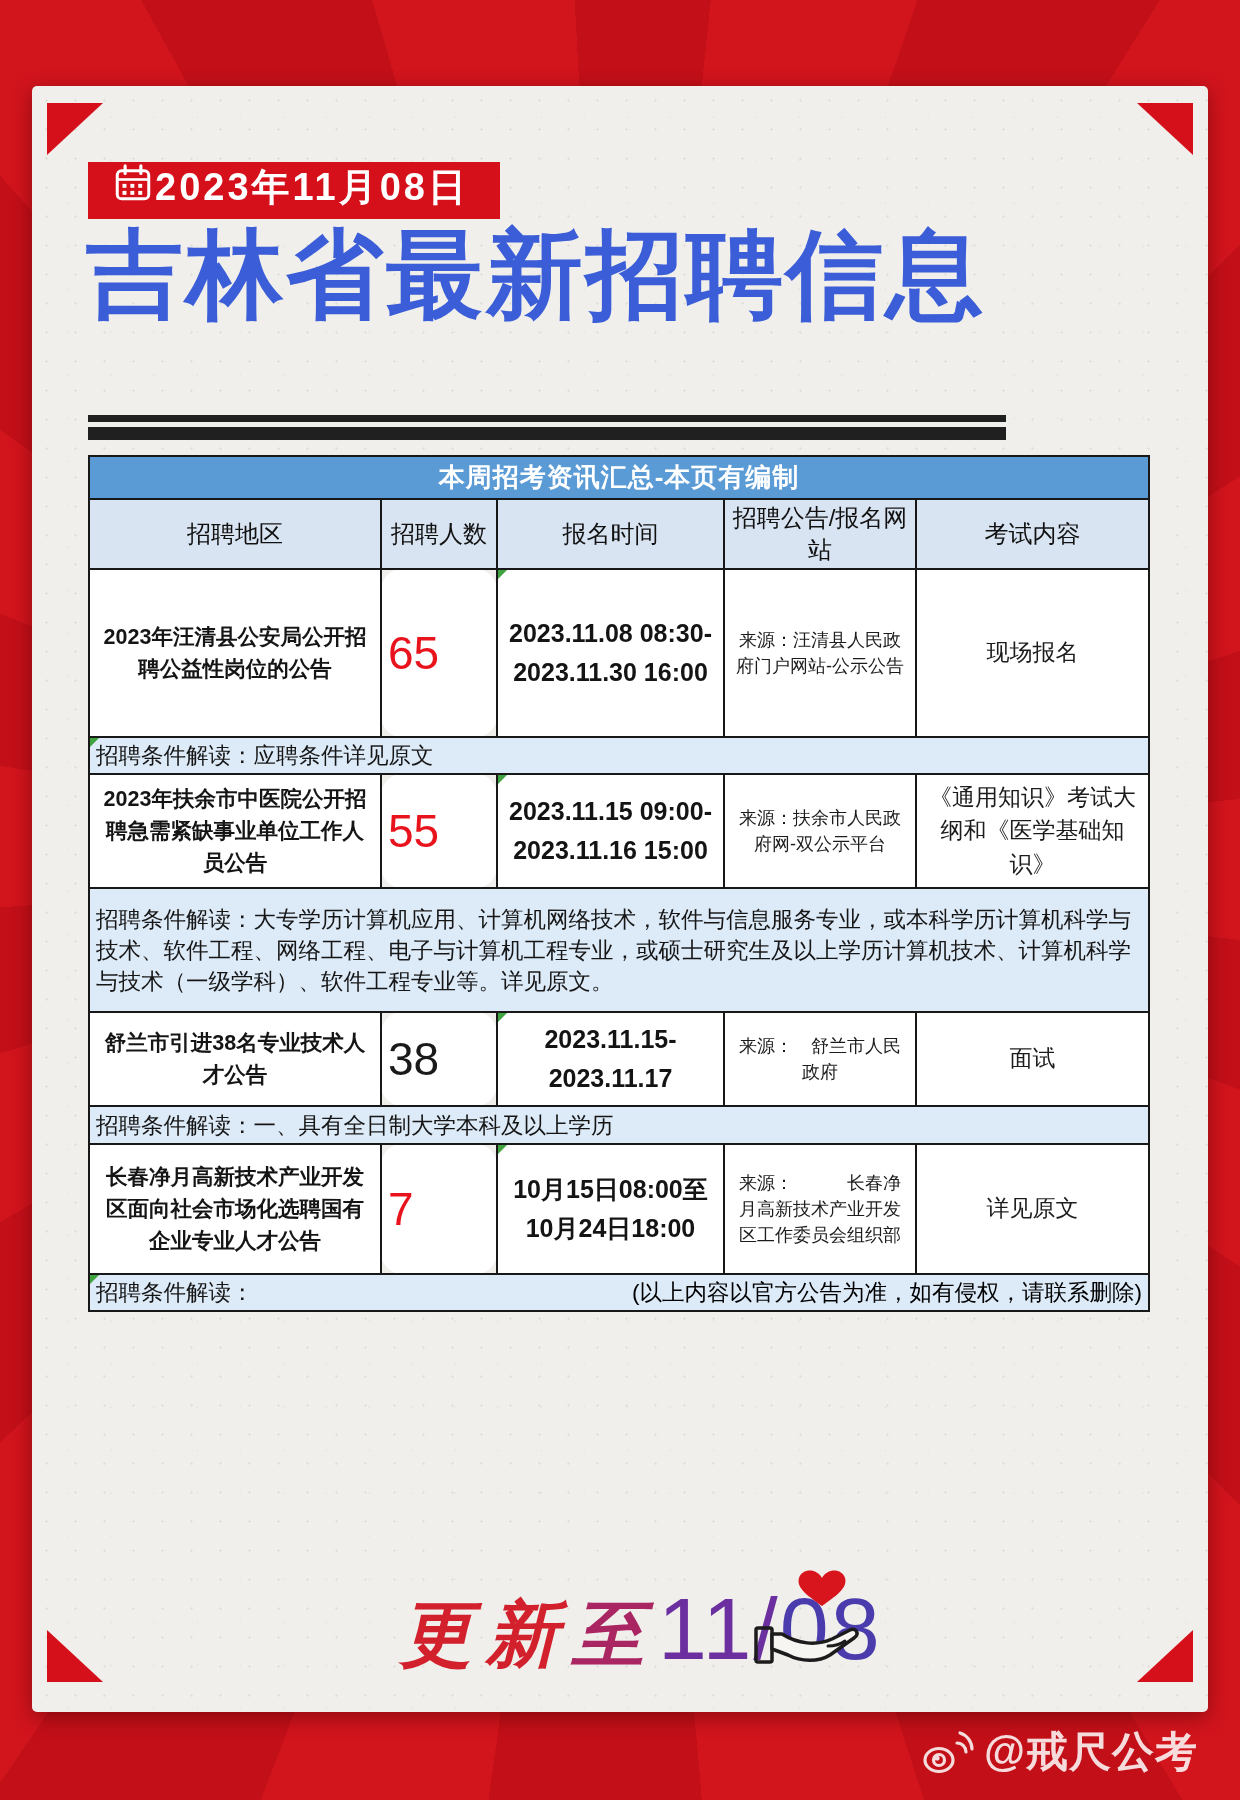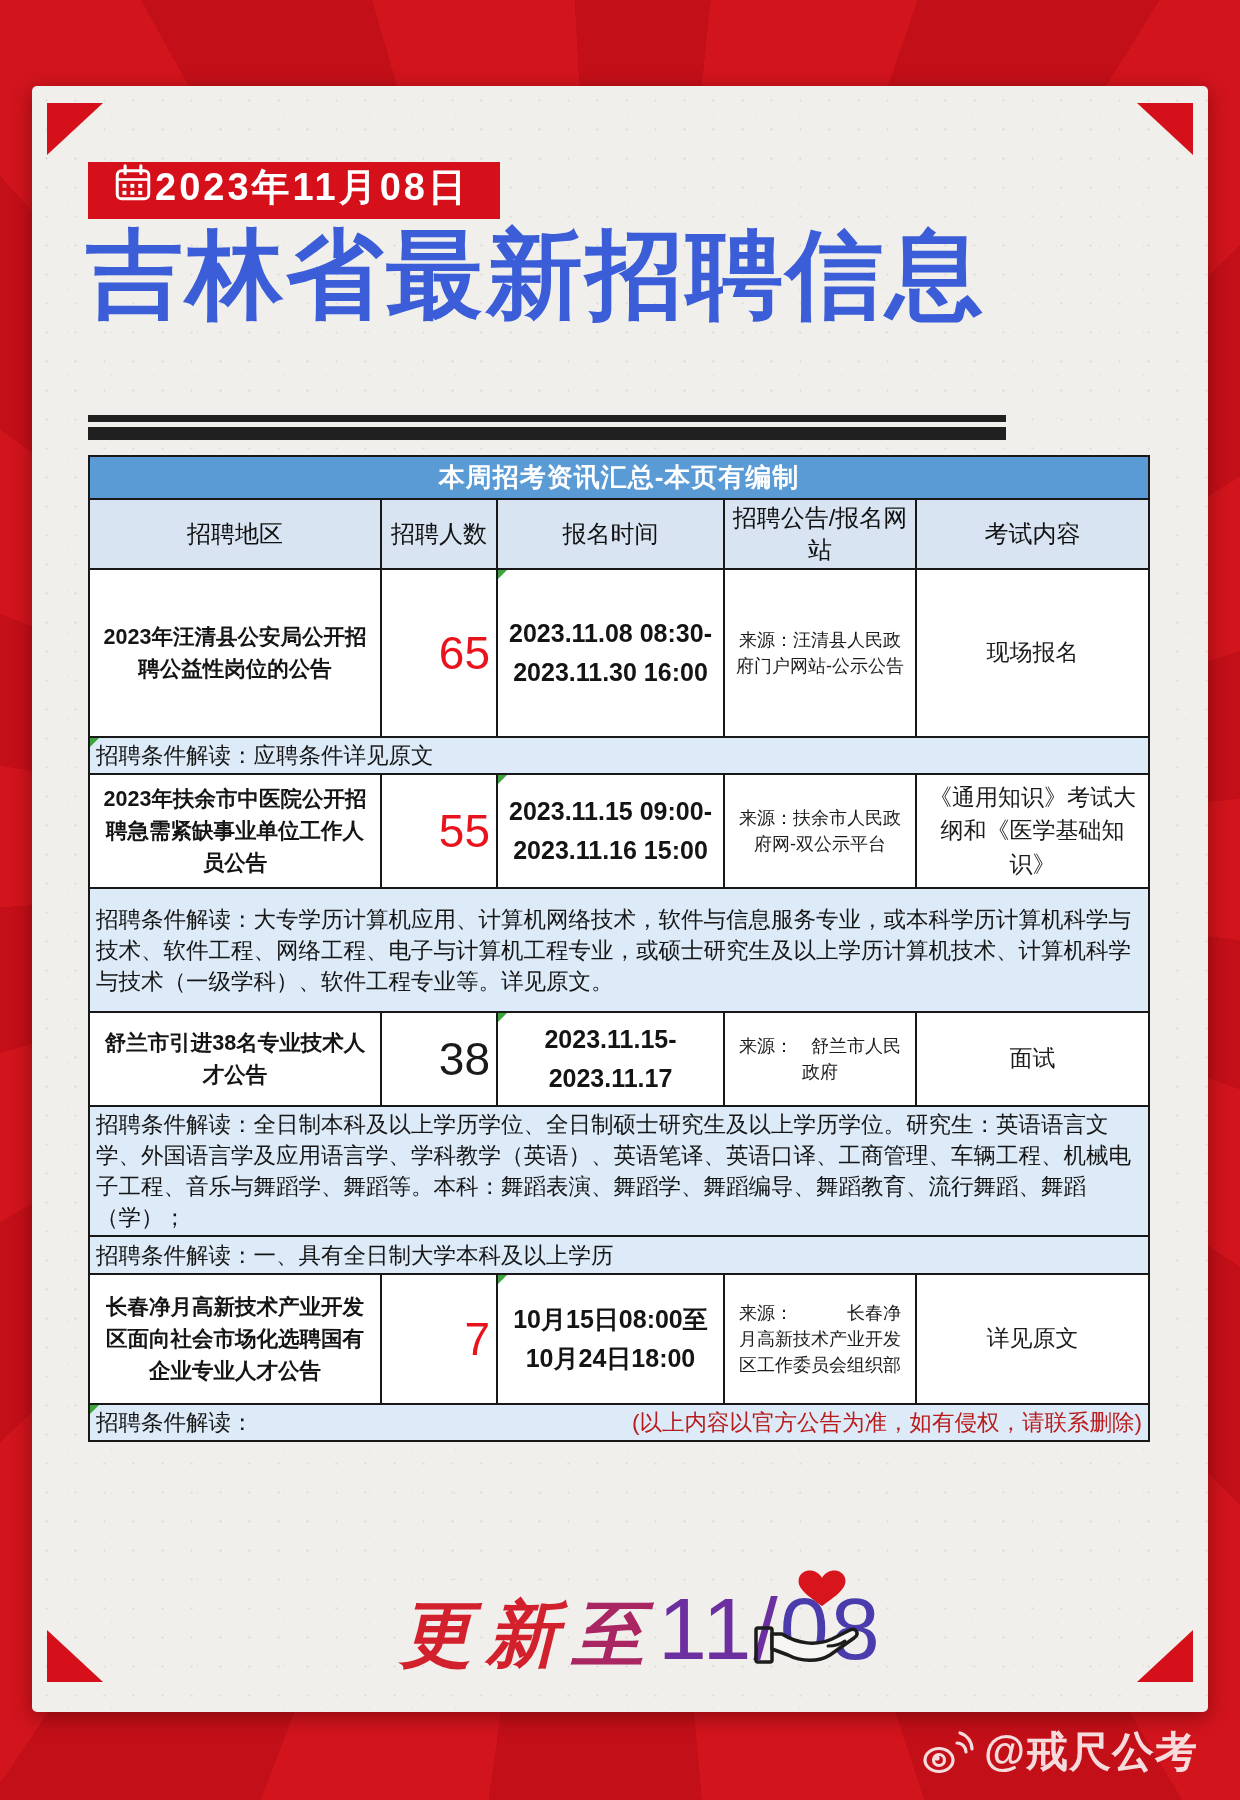--- a/index.html
+++ b/index.html
@@ -30,34 +30,34 @@
   .rule.thick{top:341px;height:13px;}
 
   table.sheet{position:absolute;left:56px;top:369px;width:1060px;border-collapse:collapse;table-layout:fixed;
     font-family:"Liberation Sans","DejaVu Sans",sans-serif;}
   table.sheet td,table.sheet th{border:2px solid #181818;padding:2px 6px;vertical-align:middle;}
   tr.h-title{height:43px;}
   tr.h-title td{background:#5b9bd5;color:#fff;font-size:26px;font-weight:700;text-align:center;letter-spacing:1px;}
   tr.h-head{height:58px;}
   tr.h-head th{background:#d9e4f2;color:#111;font-size:24px;font-weight:400;text-align:center;}
   td.c-region{background:#fff;text-align:center;font-weight:700;color:#151515;font-size:21.5px;line-height:1.5;padding:0 10px;}
-  td.c-num{background:#fff;text-align:right;}
+  td.c-num{background:#fff;text-align:left;border-radius:21px;}
   .num{font-size:46px;font-weight:400;}
   .num.red{color:#e8131d;}
   .num.dark{color:#1a1a1a;}
   td.c-time{background:#fff;text-align:center;font-weight:700;color:#141414;font-size:25px;line-height:1.55;}
   td.c-src{background:#fff;text-align:center;color:#1c1c1c;font-size:18px;line-height:1.45;padding:2px 8px;}
   td.c-exam{background:#fff;text-align:center;color:#1c1c1c;font-size:23px;line-height:1.45;}
   tr.h-r1{height:168px;} tr.h-n1{height:36px;}
   tr.h-r2{height:114px;} tr.h-n2{height:124px;}
   tr.h-r3{height:94px;}  tr.h-n3{height:92px;}
   tr.h-r4{height:142px;} tr.h-n4{height:38px;}
   tr.h-r5{height:130px;} tr.h-n5{height:36px;}
   td.c-note{background:#ddeaf8;color:#161616;font-size:22.5px;line-height:31px;text-align:left;padding:3px 9px;}
-  td.c-note .right-gray{float:right;color:#b91c1c;}
+  td.c-note .right-gray{float:right;color:#000000;}
   td.gm{position:relative;}
   td.gm::before{content:"";position:absolute;top:0;left:0;border-top:9px solid #3fa33f;border-right:9px solid transparent;}
 
   .footer-update{position:absolute;left:368px;top:1492px;display:flex;align-items:baseline;}
   .fu-script{font-family:"DejaVu Serif","Liberation Serif",serif;font-style:italic;font-size:72px;letter-spacing:14px;font-weight:700;}
   .fu-num{font-size:88px;font-weight:500;letter-spacing:2px;}
   .hand-heart{position:absolute;left:718px;top:1478px;}
 
   .watermark{position:absolute;right:42px;top:1724px;display:flex;align-items:center;gap:10px;opacity:.85;}
   .watermark .wtxt{color:#fff;font-size:42px;font-weight:600;letter-spacing:1px;}
@@ -143,23 +143,20 @@
       <tr class="h-r3">
         <td class="c-region">舒兰市引进38名专业技术人才公告</td>
         <td class="c-num"><span class="num dark">38</span></td>
         <td class="c-time gm">
           <div>2023.11.15-</div>
           <div>2023.11.17</div>
         </td>
         <td class="c-src">来源：　舒兰市人民政府</td>
         <td class="c-exam">面试</td>
       </tr>
-      <tr class="h-n3">
-        <td class="c-note" colspan="5">招聘条件解读：全日制本科及以上学历学位、全日制硕士研究生及以上学历学位。研究生：英语语言文学、外国语言学及应用语言学、学科教学（英语）、英语笔译、英语口译、工商管理、车辆工程、机械电子工程、音乐与舞蹈学、舞蹈等。本科：舞蹈表演、舞蹈学、舞蹈编导、舞蹈教育、流行舞蹈、舞蹈（学）；</td>
-      </tr>
 
       <tr class="h-n4">
         <td class="c-note" colspan="5">招聘条件解读：一、具有全日制大学本科及以上学历</td>
       </tr>
 
       <tr class="h-r5">
         <td class="c-region">长春净月高新技术产业开发区面向社会市场化选聘国有企业专业人才公告</td>
         <td class="c-num"><span class="num red">7</span></td>
         <td class="c-time gm">
           <div>10月15日08:00至</div>

